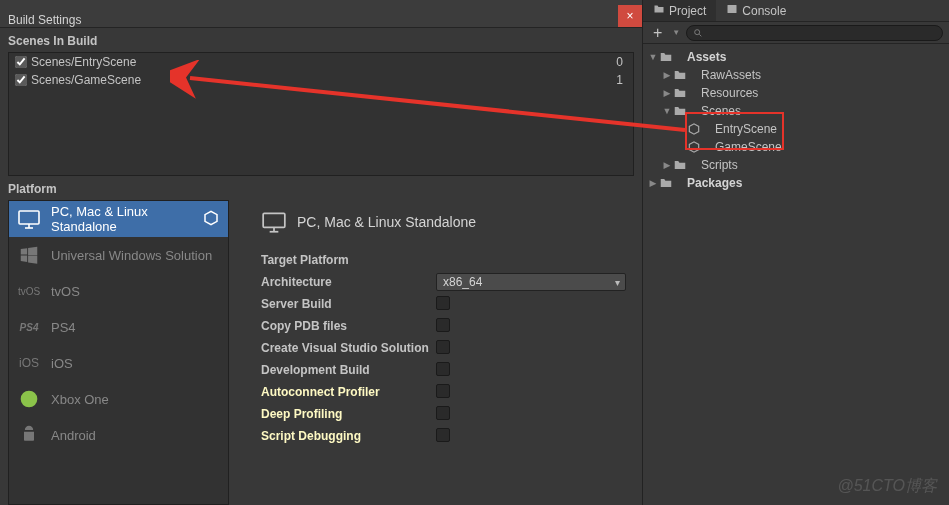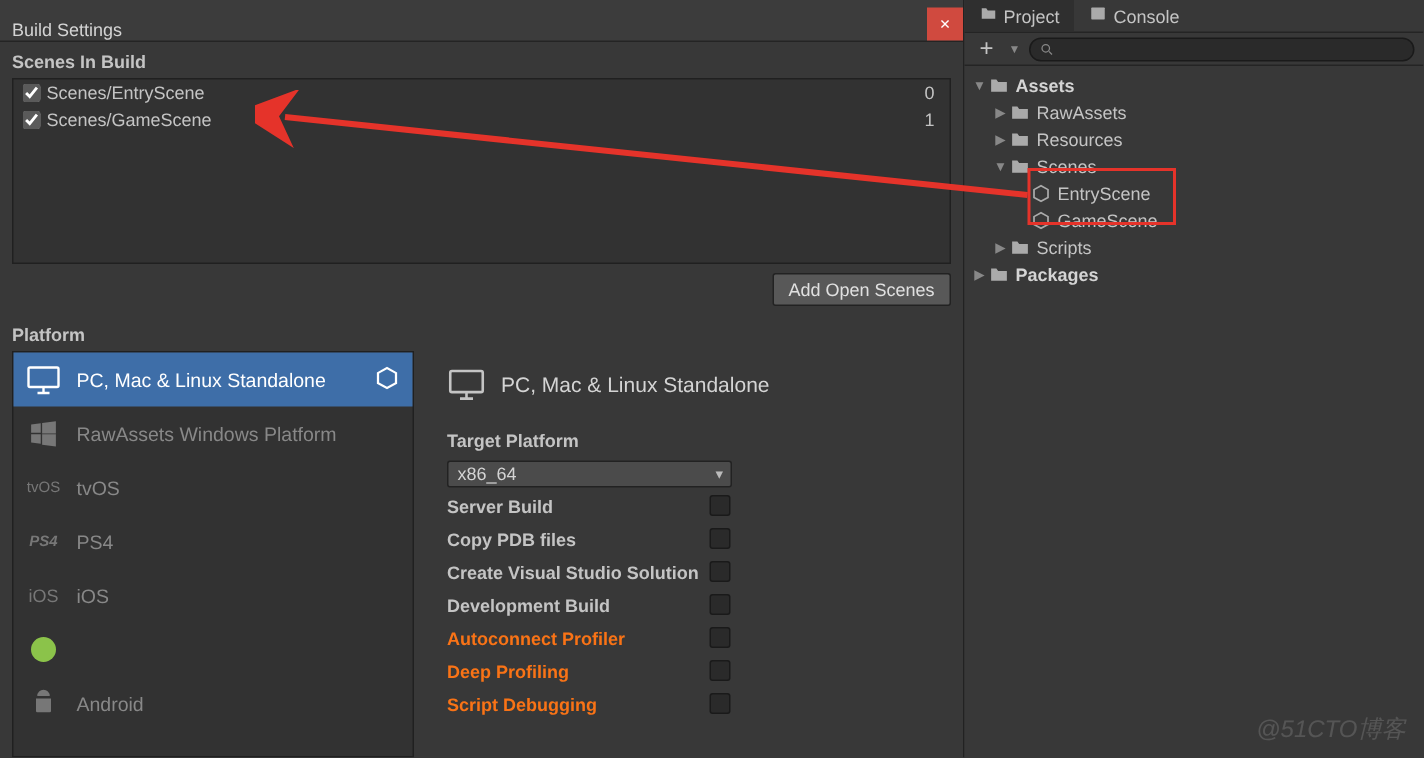--- a/index.html
+++ b/index.html
@@ -9,49 +9,49 @@
   .right-pane { flex: 1; background: #383838; }
   .title-bar { height: 28px; display: flex; align-items: flex-end; justify-content: space-between; padding: 0 0 0 8px; border-bottom: 1px solid #242424; background: #3c3c3c; color: #d4d4d4; }
   .close-x { width: 24px; height: 22px; background: #d04a3f; color: #fff; text-align: center; line-height: 22px; font-size: 12px; cursor: pointer; }
   .section-header { font-weight: bold; padding: 6px 8px 4px; color: #c4c4c4; font-size: 12px; }
   .scenes-box { margin: 0 8px; border: 1px solid #202020; background: #323232; height: 124px; position: relative; }
   .scene-row { display: flex; align-items: center; padding: 2px 6px; font-size: 12px; color: #c4c4c4; }
   .scene-row .chk { width: 12px; height: 12px; margin-right: 4px; accent-color: #5a5a5a; }
   .scene-row .idx { margin-left: auto; padding-right: 4px; }
   .add-btn-row { text-align: right; padding: 6px 8px; }
   .btn { background: #585858; color: #e0e0e0; border: 1px solid #222; padding: 3px 10px; font-size: 12px; cursor: pointer; border-radius: 2px; }
-  .platform-section { display: flex; padding: 0 8px; gap: 14px; flex: 1; overflow: hidden; }
+  .platform-section { display: flex; padding: 0 8px; gap: 24px; flex: 1; overflow: hidden; }
   .platform-list { width: 268px; border: 1px solid #202020; background: #323232; }
   .platform-item { display: flex; align-items: center; height: 36px; padding: 0 8px; gap: 10px; cursor: pointer; color: #888; }
   .platform-item.selected { background: #3e6ea8; color: #fff; }
   .platform-item .pi-icon { width: 24px; height: 24px; display: flex; align-items: center; justify-content: center; flex-shrink: 0; }
   .platform-item .pi-label { flex: 1; font-size: 13px; }
   .platform-detail { flex: 1; padding: 4px 8px; }
   .detail-header { display: flex; align-items: center; gap: 10px; height: 36px; margin-bottom: 10px; }
   .detail-header .pi-icon { width: 26px; height: 26px; }
   .detail-header .pi-label { font-size: 14px; color: #d4d4d4; }
   .row { display: flex; align-items: center; height: 20px; margin-bottom: 2px; }
   .row .lbl { width: 175px; font-size: 12px; font-weight: bold; }
   .row .ctl { flex: 1; }
   .dd { width: 190px; height: 18px; background: #4b4b4b; border: 1px solid #222; color: #d4d4d4; font-size: 12px; padding: 0 18px 0 6px; position: relative; display: inline-flex; align-items: center; border-radius: 2px; }
   .dd::after { content: "▾"; position: absolute; right: 5px; color: #bbb; font-size: 10px; }
   .chk2 { width: 14px; height: 14px; background: #2a2a2a; border: 1px solid #1a1a1a; display: inline-block; border-radius: 2px; }
-  .disabled { color: #f97316; }
+  .disabled { color: #fef9c3; }
   .tabs { display: flex; align-items: flex-end; height: 22px; background: #383838; border-bottom: 1px solid #242424; }
   .tab { display: flex; align-items: center; gap: 4px; padding: 0 10px; height: 100%; font-size: 12px; color: #c4c4c4; cursor: pointer; }
   .tab.active-tab { background: #2f2f2f; }
   .toolbar { display: flex; align-items: center; height: 22px; padding: 2px 6px; gap: 6px; border-bottom: 1px solid #242424; }
   .toolbar .plus { font-size: 16px; color: #c4c4c4; padding: 0 4px; cursor: pointer; }
   .toolbar .search { flex: 1; height: 16px; background: #2a2a2a; border: 1px solid #1a1a1a; border-radius: 8px; display: flex; align-items: center; padding: 0 6px; gap: 4px; }
   .toolbar .search svg { flex-shrink: 0; }
   .tree { padding: 4px 4px; font-size: 12px; }
   .tree-node { display: flex; align-items: center; height: 18px; cursor: pointer; }
   .arrow { width: 12px; text-align: center; color: #888; font-size: 9px; }
   .folder-icon, .unity-icon { width: 14px; height: 14px; margin-right: 4px; display: flex; align-items: center; justify-content: center; }
-  .tree-label { color: #c4c4c4; }
+  .tree-label { color: #c4c4c4; margin-left: 10px; }
   .bold { font-weight: bold; color: #d4d4d4; }
   .highlight-box { position: absolute; border: 2px solid #e5332a; pointer-events: none; }
   .watermark { position: absolute; right: 12px; bottom: 8px; color: rgba(255,255,255,0.15); font-size: 16px; font-style: italic; }
   .arrow-svg { position: absolute; pointer-events: none; }
 </style>
 </head>
 <body>
 
 <div class="main">
   <div class="left-pane">
@@ -66,23 +66,20 @@
         <input type="checkbox" class="chk" checked="" style="">
         <span>Scenes/EntryScene</span>
         <span class="idx">0</span>
       </div>
       <div class="scene-row">
         <input type="checkbox" class="chk" checked="" style="">
         <span>Scenes/GameScene</span>
         <span class="idx">1</span>
       </div>
     </div>
-    <div class="add-btn-row">
-      <button class="btn">Add Open Scenes</button>
-    </div>
 
     <div class="section-header">Platform</div>
     <div class="platform-section">
       <div class="platform-list">
         <div class="platform-item selected">
           <span class="pi-icon">
               <svg width="24" height="24" viewBox="0 0 24 24" fill="none" stroke="#fff" stroke-width="1.6">
                 <rect x="2" y="4" width="20" height="13" rx="1"></rect>
                 <line x1="8" y1="21" x2="16" y2="21"></line>
                 <line x1="12" y1="17" x2="12" y2="21"></line>
@@ -92,40 +89,41 @@
           <span><svg width="18" height="18" viewBox="0 0 24 24" fill="#fff">
                 <path d="M12 2l9 5v10l-9 5-9-5V7l9-5zm0 2.3L5 8v8l7 3.7L19 16V8l-7-3.7z"></path>
               </svg></span>
         </div>
         <div class="platform-item">
           <span class="pi-icon">
               <svg width="22" height="22" viewBox="0 0 24 24" fill="#777">
                 <path d="M3 5.5l7-1v7H3V5.5zM11 4.3l10-1.3v9H11V4.3zM3 12.5h7v7l-7-1v-6zM11 12.5h10v9l-10-1.3v-7.7z"></path>
               </svg>
             </span>
-          <span class="pi-label">RawAssets Windows Platform</span>
+          <span class="pi-label">Universal Windows Solution</span>
         </div>
         <div class="platform-item">
           <span class="pi-icon" style="font-size:10px;color:#777;">tvOS</span>
           <span class="pi-label">tvOS</span>
         </div>
         <div class="platform-item">
           <span class="pi-icon" style="font-size:10px;color:#777;font-style:italic;font-weight:bold;">PS4</span>
           <span class="pi-label">PS4</span>
         </div>
         <div class="platform-item">
           <span class="pi-icon" style="font-size:12px;color:#777;">iOS</span>
           <span class="pi-label">iOS</span>
         </div>
         <div class="platform-item">
           <span class="pi-icon">
               <svg width="20" height="20" viewBox="0 0 24 24" fill="#8bc34a">
                 <circle cx="12" cy="12" r="10"></circle>
               </svg>
             </span>
+          <span class="pi-label">Xbox One</span>
         </div>
         <div class="platform-item">
           <span class="pi-icon">
               <svg width="20" height="20" viewBox="0 0 24 24" fill="#777">
                 <path d="M6 8h12v10a1 1 0 01-1 1H7a1 1 0 01-1-1V8zm1-2a5 5 0 0110 0H7z"></path>
               </svg>
             </span>
           <span class="pi-label">Android</span>
         </div>
       </div>
@@ -136,20 +134,21 @@
                 <rect x="2" y="4" width="20" height="13" rx="1"></rect>
                 <line x1="8" y1="21" x2="16" y2="21"></line>
                 <line x1="12" y1="17" x2="12" y2="21"></line>
               </svg></span>
           <span class="pi-label">PC, Mac &amp; Linux Standalone</span>
         </div>
         <div class="row">
             <span class="lbl">Target Platform</span>
           </div>
         <div class="row">
+            <span class="lbl">Architecture</span>
             <span class="ctl"><span class="dd">x86_64</span></span>
           </div>
         <div class="row">
             <span class="lbl">Server Build</span>
             <span class="ctl"><span class="chk2"></span></span>
           </div>
         <div class="row">
             <span class="lbl">Copy PDB files</span>
             <span class="ctl"><span class="chk2"></span></span>
           </div>

